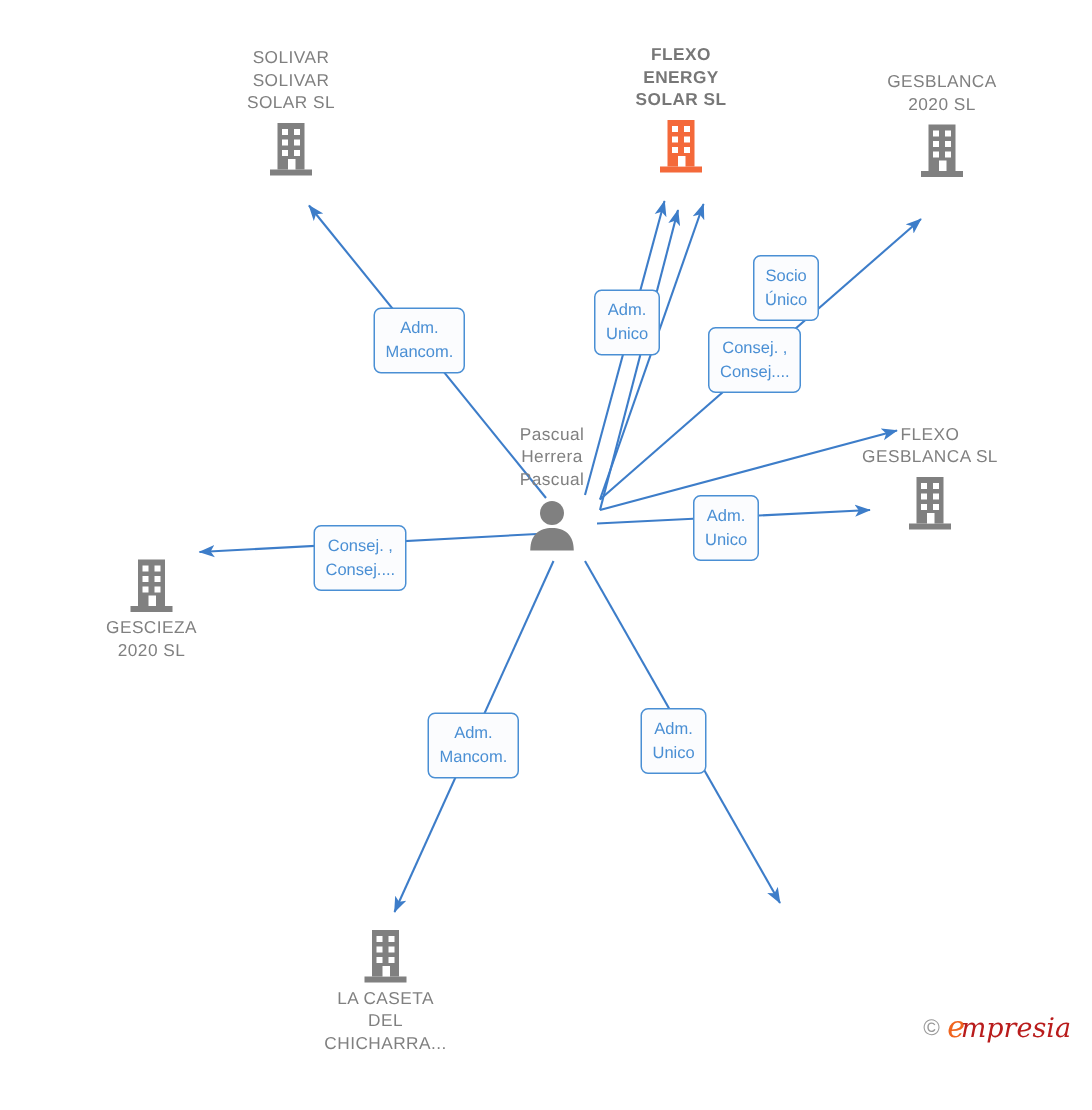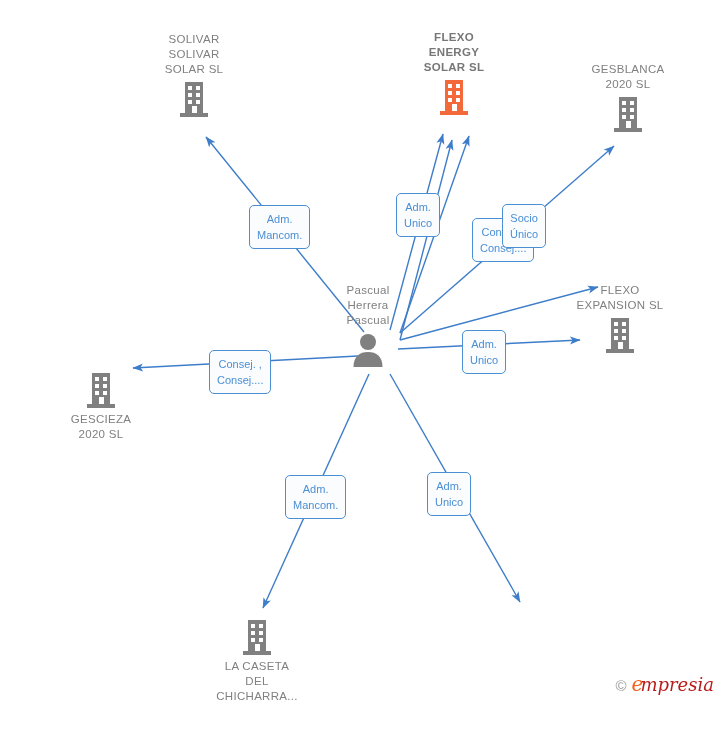--- a/index.html
+++ b/index.html
@@ -154,42 +154,42 @@
       <rect x="12" y="6" width="4" height="4" fill="#ffffff"></rect>
       <rect x="20" y="6" width="4" height="4" fill="#ffffff"></rect>
       <rect x="12" y="13" width="4" height="4" fill="#ffffff"></rect>
       <rect x="20" y="13" width="4" height="4" fill="#ffffff"></rect>
       <rect x="12" y="20" width="4" height="4" fill="#ffffff"></rect>
       <rect x="20" y="20" width="4" height="4" fill="#ffffff"></rect>
       <rect x="16" y="26" width="5" height="7" fill="#ffffff"></rect>
     </svg>
   </div>
 
-  <div class="node label-above" style="left:628px; top:62px;text-align:center;">
+  <div class="node label-above" style="left:628px; top:48px;text-align:center;">
     <div class="node-label">
       <div>GESBLANCA</div>
       <div>2020 SL</div>
     </div>
     <svg class="node-icon" width="36" height="38" viewBox="0 0 36 38">
       <rect x="9" y="2" width="18" height="31" fill="#808080"></rect>
       <rect x="4" y="33" width="28" height="4" fill="#808080"></rect>
       <rect x="12" y="6" width="4" height="4" fill="#ffffff"></rect>
       <rect x="20" y="6" width="4" height="4" fill="#ffffff"></rect>
       <rect x="12" y="13" width="4" height="4" fill="#ffffff"></rect>
       <rect x="20" y="13" width="4" height="4" fill="#ffffff"></rect>
       <rect x="12" y="20" width="4" height="4" fill="#ffffff"></rect>
       <rect x="20" y="20" width="4" height="4" fill="#ffffff"></rect>
       <rect x="16" y="26" width="5" height="7" fill="#ffffff"></rect>
     </svg>
   </div>
 
   <div class="node label-above" style="left:620px; top:283px;">
     <div class="node-label">
       <div>FLEXO</div>
-      <div>EXPANSION  SL</div>
+      <div>GESBLANCA  SL</div>
     </div>
     <svg class="node-icon" width="36" height="38" viewBox="0 0 36 38">
       <rect x="9" y="2" width="18" height="31" fill="#808080"></rect>
       <rect x="4" y="33" width="28" height="4" fill="#808080"></rect>
       <rect x="12" y="6" width="4" height="4" fill="#ffffff"></rect>
       <rect x="20" y="6" width="4" height="4" fill="#ffffff"></rect>
       <rect x="12" y="13" width="4" height="4" fill="#ffffff"></rect>
       <rect x="20" y="13" width="4" height="4" fill="#ffffff"></rect>
       <rect x="12" y="20" width="4" height="4" fill="#ffffff"></rect>
       <rect x="20" y="20" width="4" height="4" fill="#ffffff"></rect>
@@ -255,21 +255,21 @@
   <div class="edge-label" style="left:396px; top:193px;">
     <span>Adm.</span>
     <span>Unico</span>
   </div>
 
   <div class="edge-label" style="left:472px; top:218px;">
     <span>Consej. ,</span>
     <span>Consej....</span>
   </div>
 
-  <div class="edge-label" style="left:502px; top:204px;">
+  <div class="edge-label" style="left:502px; top:170px;">
     <span>Socio</span>
     <span>Único</span>
   </div>
 
   <div class="edge-label" style="left:209px; top:350px;">
     <span>Consej. ,</span>
     <span>Consej....</span>
   </div>
 
   <div class="edge-label" style="left:462px; top:330px;">

